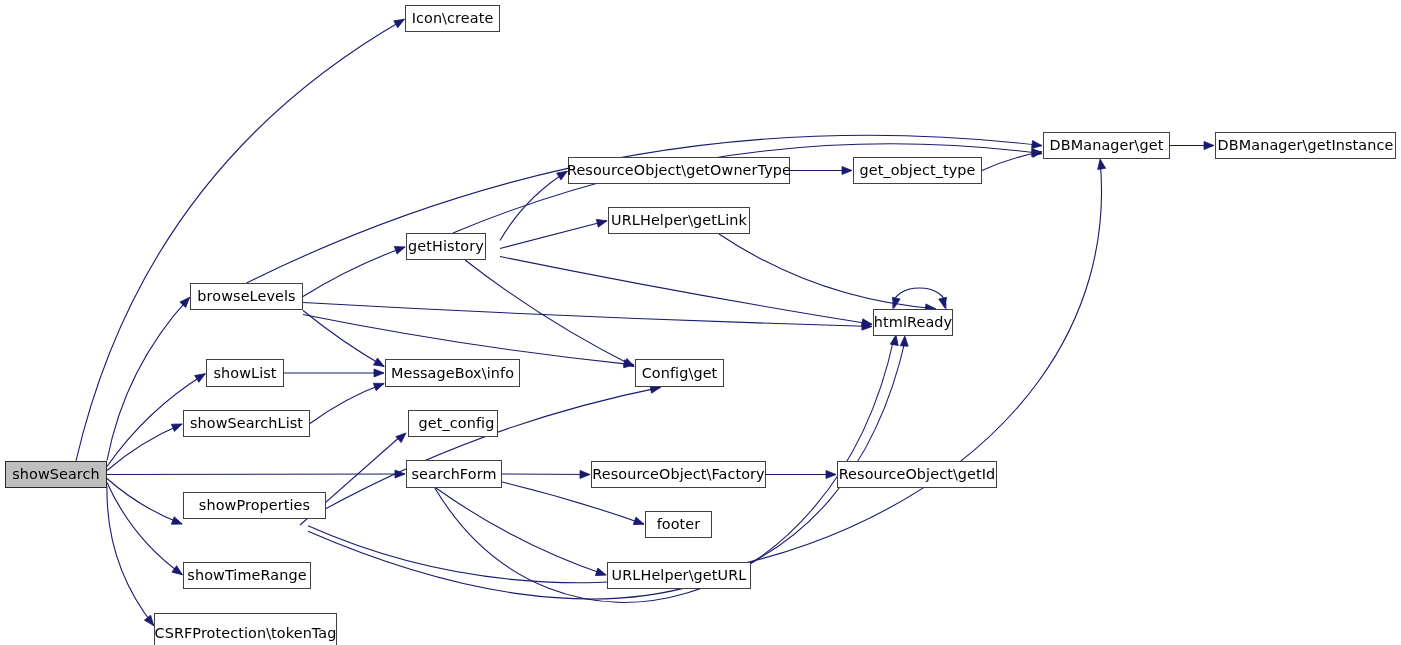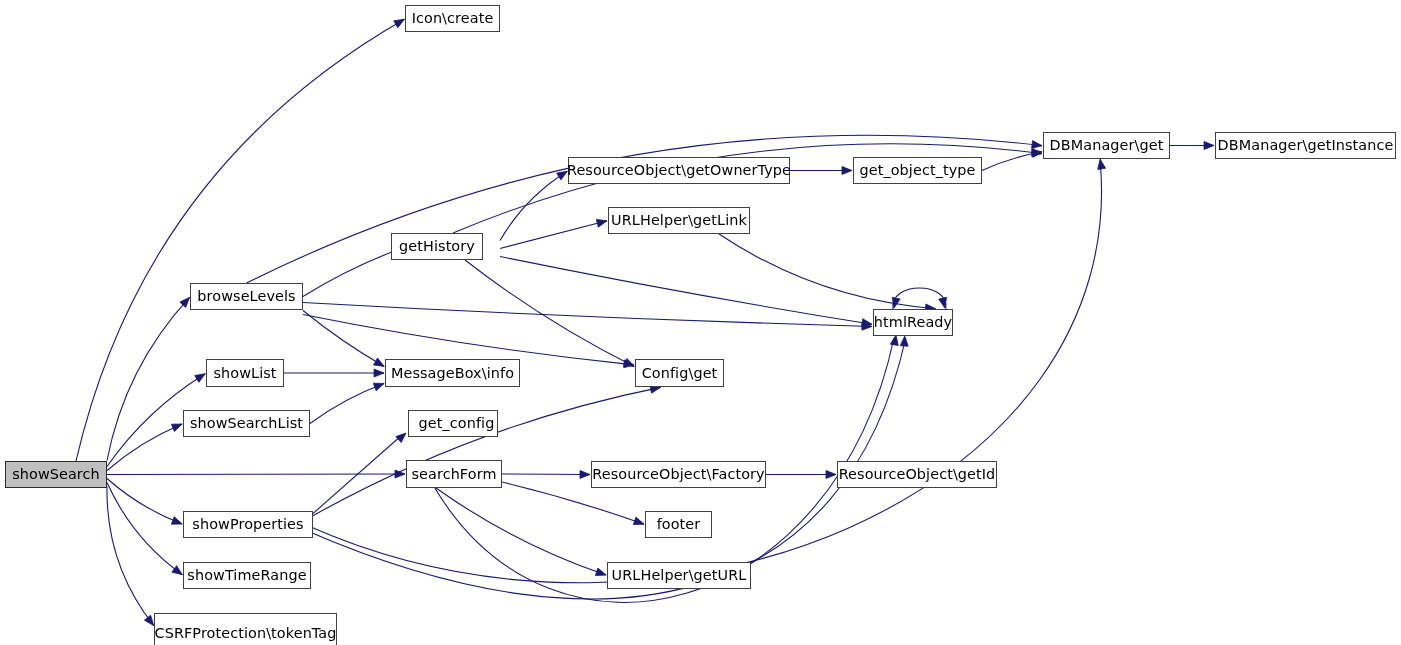--- a/index.html
+++ b/index.html
@@ -145,21 +145,21 @@
       </div>
       <div class="node" style="left: 568px; top: 157px; width: 222px; height: 27px;">
         <span>ResourceObject\getOwnerType</span>
       </div>
       <div class="node" style="left: 853px; top: 157px; width: 129px; height: 27px;">
         <span>get_object_type</span>
       </div>
       <div class="node" style="left: 608px; top: 207px; width: 142px; height: 27px;">
         <span>URLHelper\getLink</span>
       </div>
-      <div class="node" style="left: 391px; top: 233px; width: 92px; height: 27px;">
+      <div class="node" style="left: 406px; top: 233px; width: 80px; height: 27px;">
         <span>getHistory</span>
       </div>
       <div class="node" style="left: 190px; top: 283px; width: 113px; height: 27px;">
         <span>browseLevels</span>
       </div>
       <div class="node" style="left: 873px; top: 309px; width: 80px; height: 27px;">
         <span>htmlReady</span>
       </div>
       <div class="node" style="left: 206px; top: 359px; width: 78px; height: 28px;">
         <span>showList</span>
@@ -178,21 +178,21 @@
       </div>
       <div class="node" style="left: 406px; top: 460px; width: 96px; height: 28px;">
         <span>searchForm</span>
       </div>
       <div class="node" style="left: 591px; top: 461px; width: 175px; height: 27px;">
         <span>ResourceObject\Factory</span>
       </div>
       <div class="node" style="left: 837px; top: 461px; width: 160px; height: 27px;">
         <span>ResourceObject\getId</span>
       </div>
-      <div class="node" style="left: 183px; top: 511px; width: 130px; height: 27px;">
+      <div class="node" style="left: 183px; top: 492px; width: 143px; height: 27px;">
         <span>showProperties</span>
       </div>
       <div class="node" style="left: 645px; top: 511px; width: 67px; height: 27px;">
         <span>footer</span>
       </div>
       <div class="node" style="left: 183px; top: 562px; width: 128px; height: 27px;">
         <span>showTimeRange</span>
       </div>
       <div class="node" style="left: 607px; top: 562px; width: 144px; height: 27px;">
         <span>URLHelper\getURL</span>

